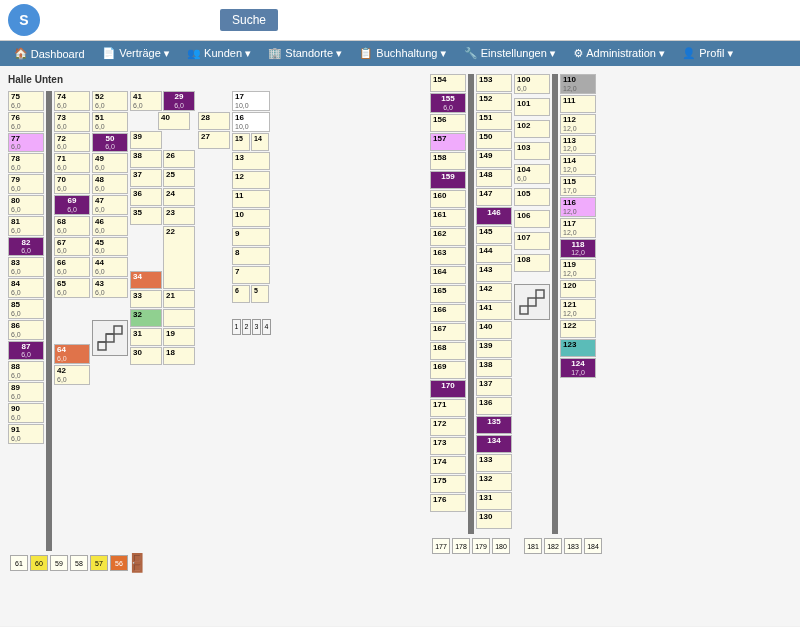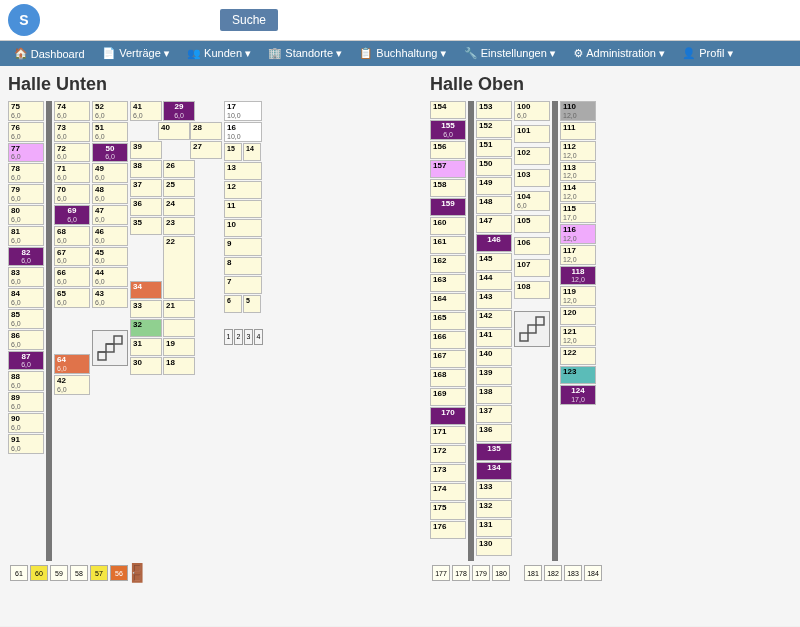--- a/index.html
+++ b/index.html
@@ -37,21 +37,21 @@
     .main-content {
       padding: 8px; background: #f5f5f5; min-height: 560px; overflow: auto;
     }
     .halls-container {
       display: flex; gap: 20px;
     }
     .hall {
       flex: 1;
     }
     .hall-title {
-      font-size: 18px; font-weight: bold; margin-bottom: 6px; color: #333;
+      font-size: 10px; font-weight: bold; margin-bottom: 6px; color: #333;
     }
     
     
     .room-columns {
       display: flex; gap: 2px; align-items: flex-start;
     }
     .room-col {
       display: flex; flex-direction: column; gap: 1px;
     }
     
@@ -305,21 +305,21 @@
           <div style="display:flex; gap:1px;">
             <div class="room light-yellow" style="width:32px">
                 <span class="room-number">41</span>
                 <span class="room-sub">6,0</span>
               </div>
             <div class="room green" style="width:32px">
                 <span class="room-number">29</span>
                 <span class="room-sub">6,0</span>
               </div>
           </div>
-          <div style="display:flex; gap:0;padding-left:28px;">
+          <div style="display:flex; gap:8px;padding-left:28px;">
             <div class="room light-yellow" style="width:32px">
                 <span class="room-number">40</span>
               </div>
             <div class="room light-yellow" style="width:32px">
                 <span class="room-number">28</span>
               </div>
           </div>
           <div style="display:flex; gap:1px;justify-content:space-between;">
             <div class="room light-yellow" style="width:32px">
                 <span class="room-number">39</span>
@@ -466,21 +466,20 @@
         <div class="bottom-num">58</div>
         <div class="bottom-num yellow">57</div>
         <div class="bottom-num orange">56</div>
         <div style="width:16px; height:16px; display:flex; align-items:center; justify-content:center; font-size:18px;">🚪</div>
       </div>
     </div>
 
     <div style="width:20px"></div>
 
     <div class="hall">
-      <div class="hall-title">Halle Oben</div>
       <div class="room-columns">
 
         <div class="room-col">
           <div class="room light-yellow">
               <span class="room-number">154</span>
             </div>
           <div class="room green">
               <span class="room-number">155</span>
               <span class="room-sub">6,0</span>
             </div>

